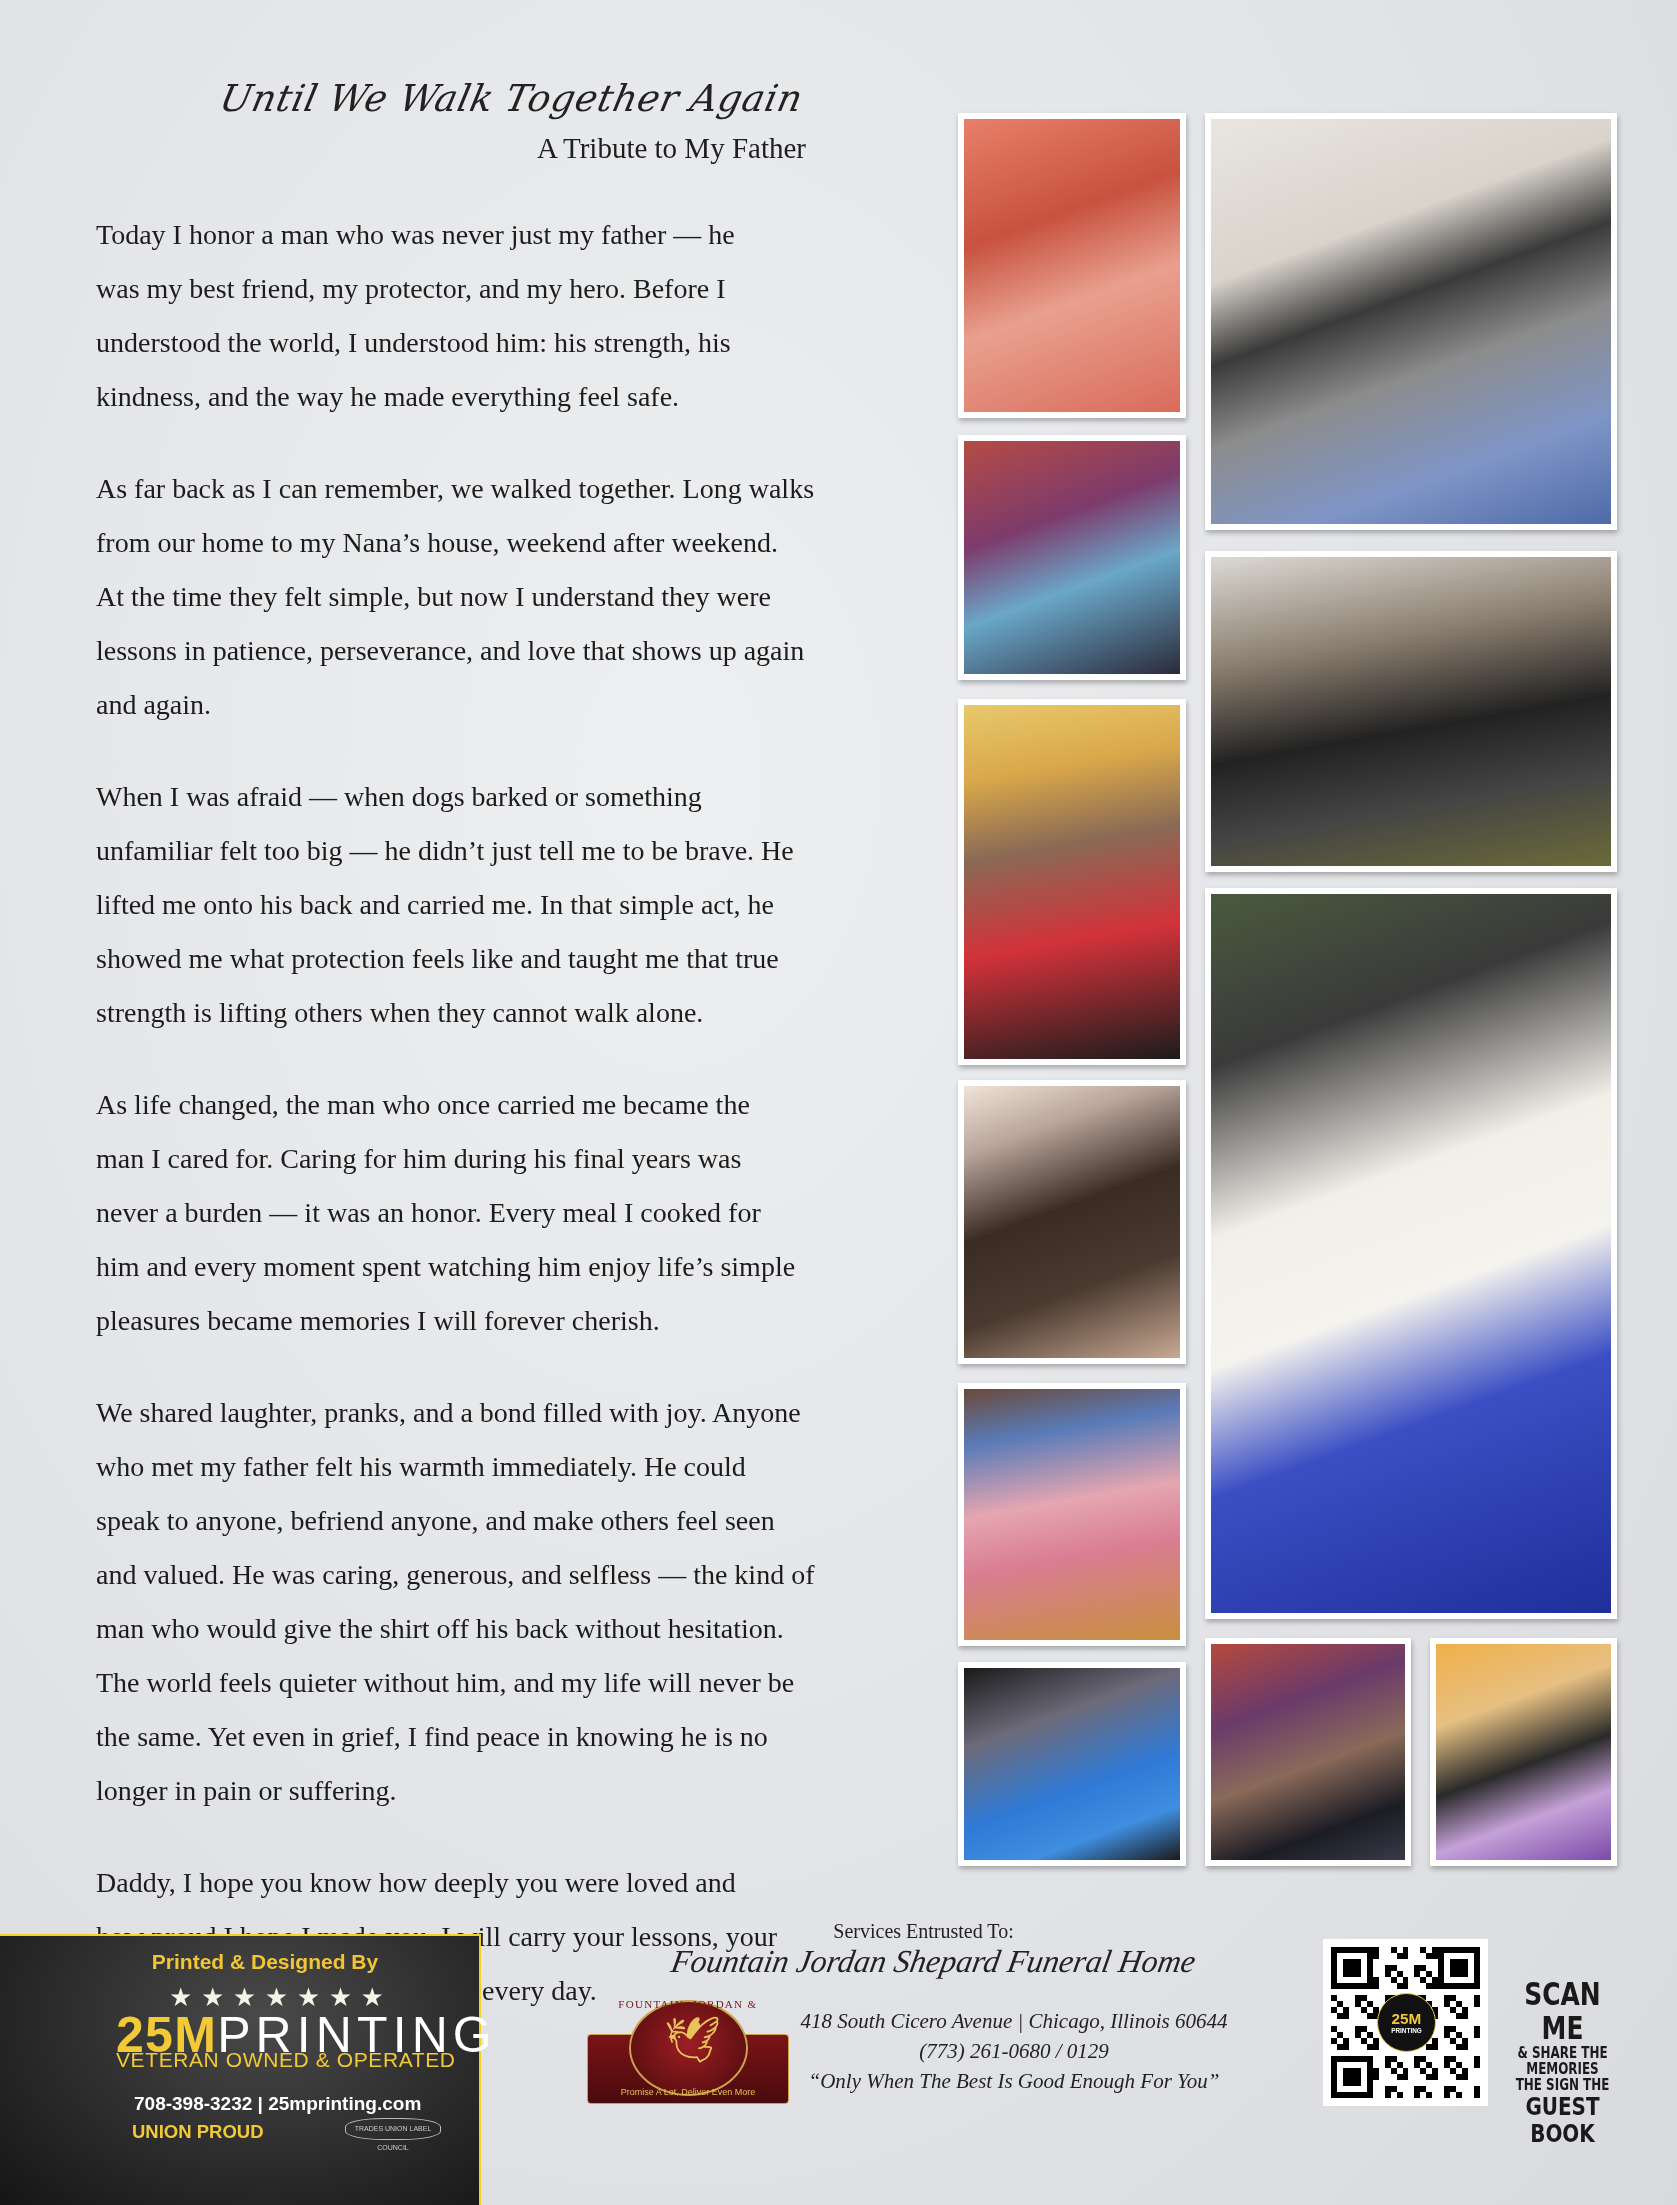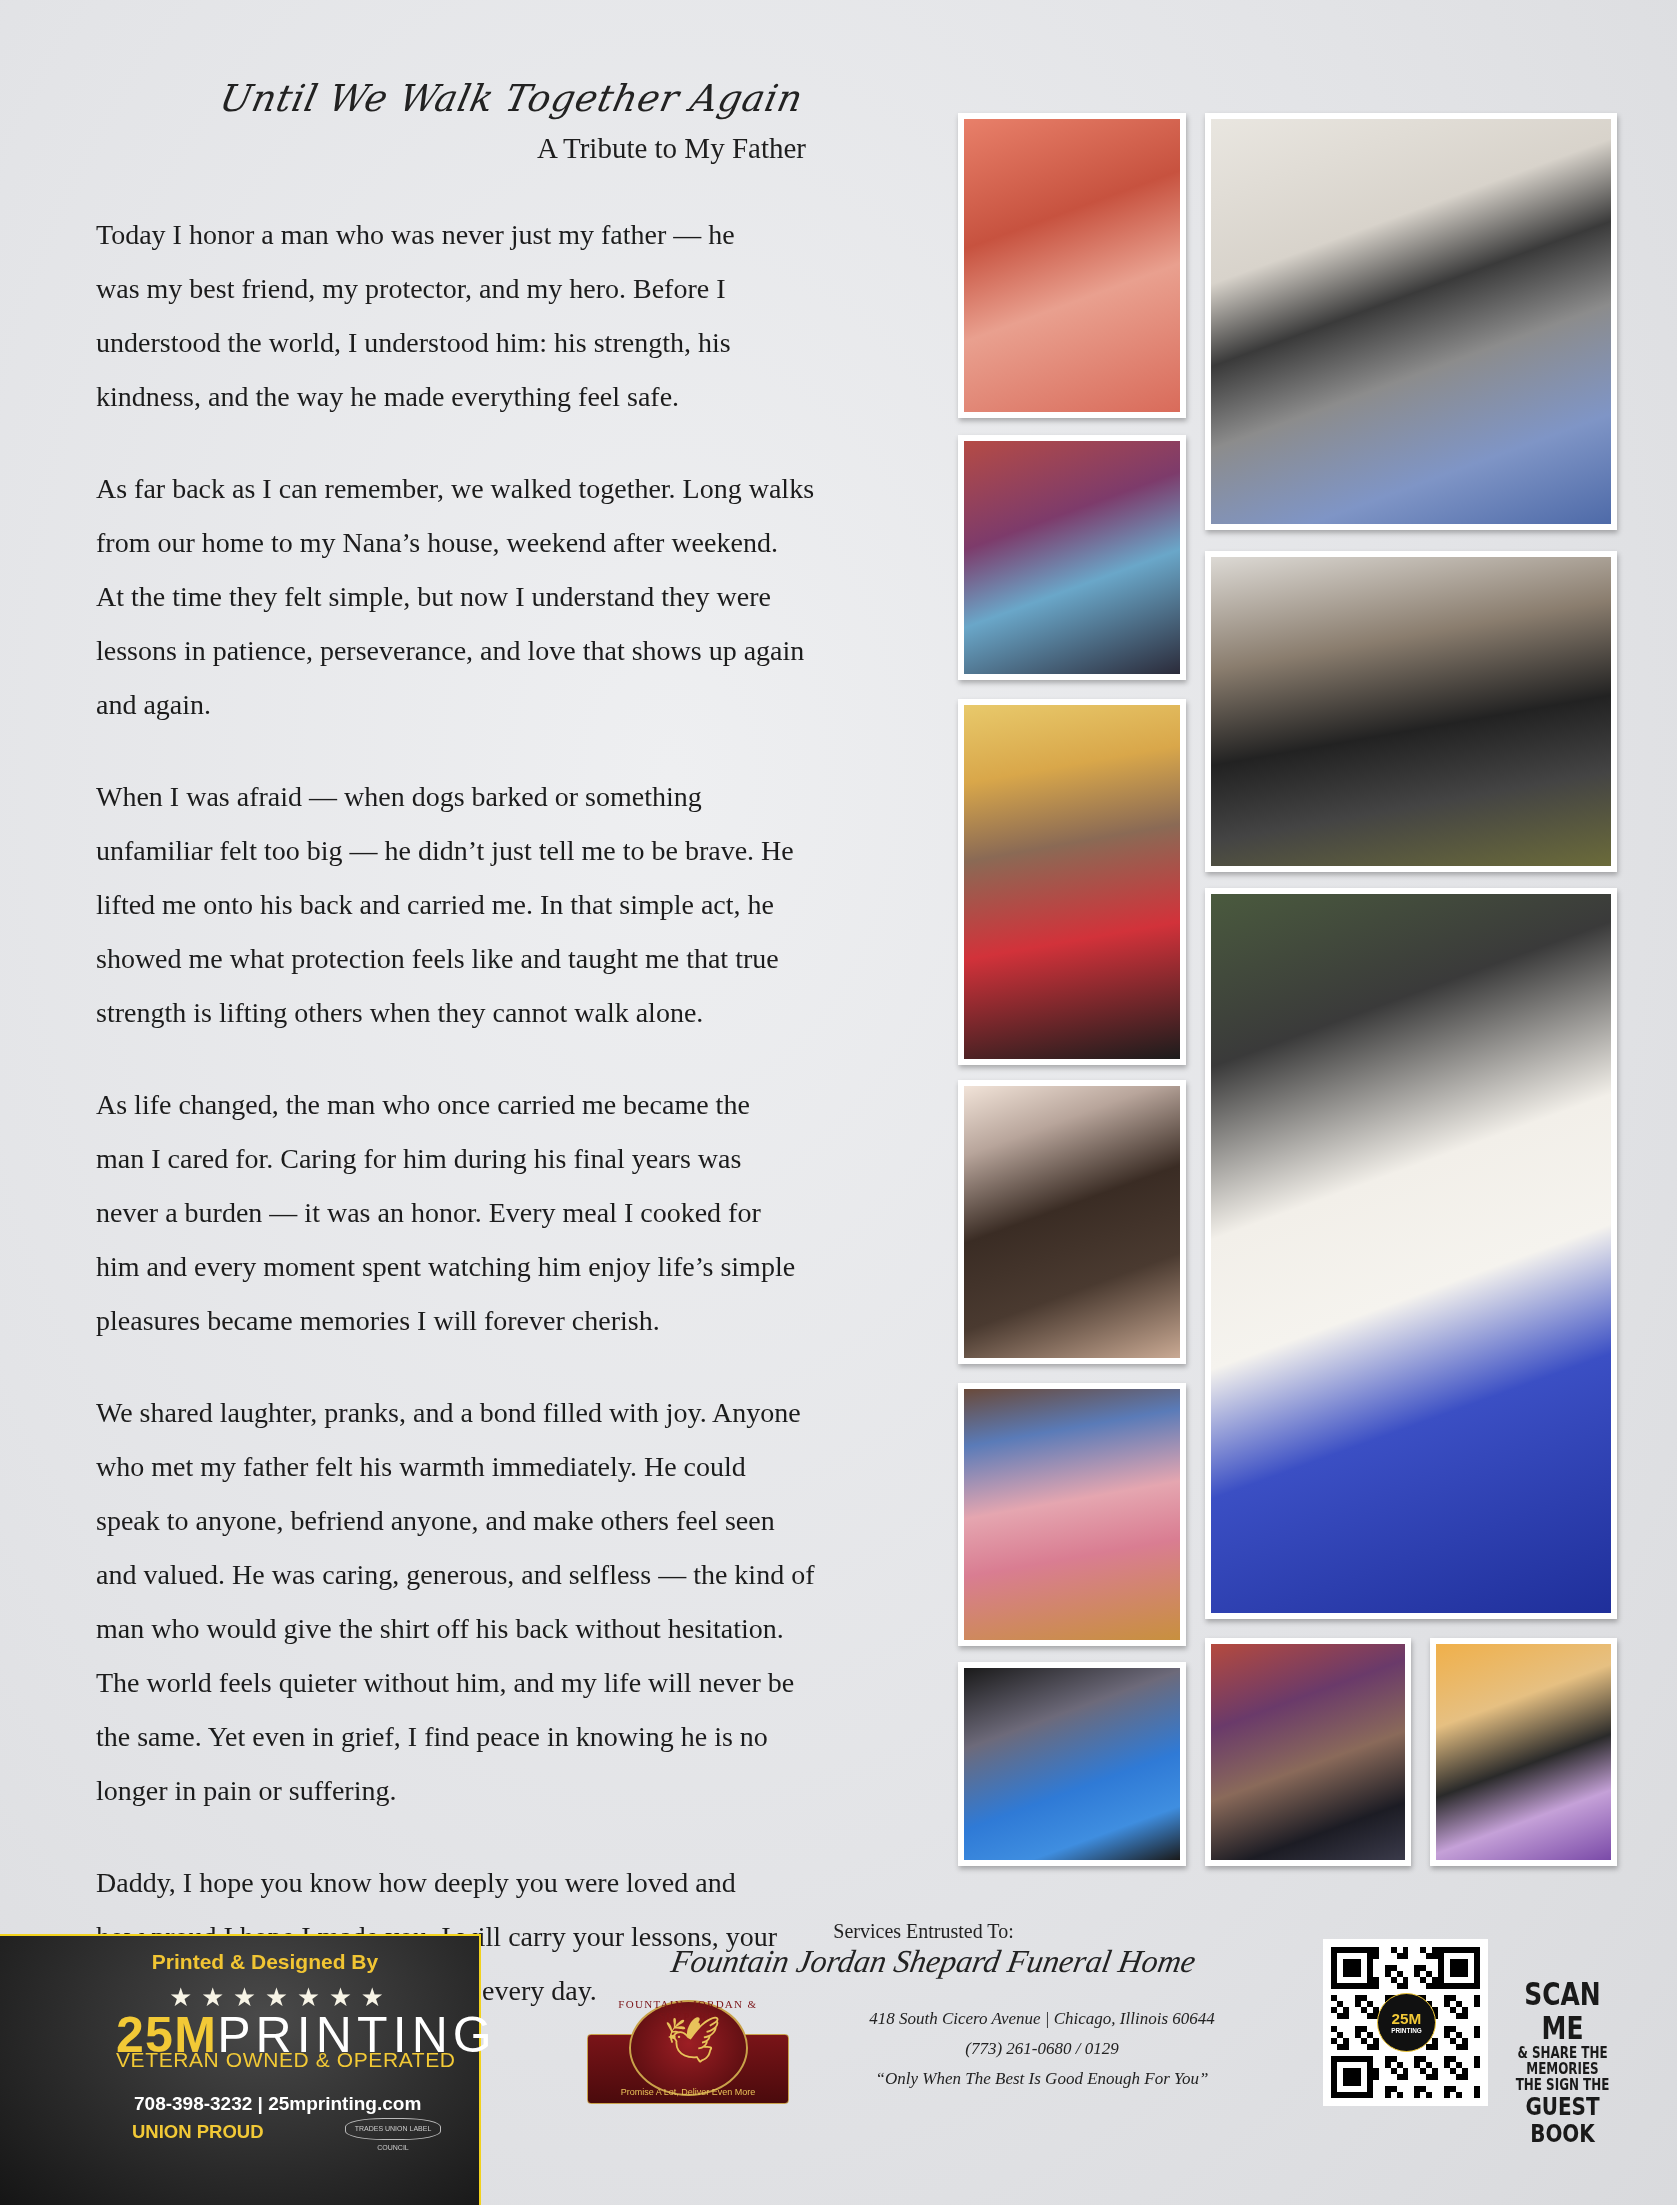--- a/index.html
+++ b/index.html
@@ -58,21 +58,21 @@
 
   
   .svc-label { position: absolute; left: 831px; top: 1920px; width: 185px; text-align: center; font-size: 20px; color: #222; }
   .fh-name { position: absolute; left: 646px; top: 1943px; width: 575px; text-align: center; font-size: 32px; font-style: italic; color: #222; transform: skewX(-10deg); }
   .fh-logo { position: absolute; left: 587px; top: 1994px; width: 202px; height: 113px; }
   .fh-logo .plaque { position: absolute; left: 0; top: 40px; width: 202px; height: 70px; background: linear-gradient(180deg,#7a1418,#4a0a0c); border: 1.9px solid #c9a24a; border-radius: 3.8px; }
   .fh-logo .oval { position: absolute; left: 42px; top: 6.4px; width: 119px; height: 96px; border-radius: 50%; background: radial-gradient(ellipse at 50% 45%, #9d1e24, #4a0a0c); border: 2.6px solid #c9a24a; }
   .fh-logo .arc { position: absolute; left: 12.8px; top: -15.3px; width: 176px; text-align: center; font-size: 11px; color: #7b1418; letter-spacing: 1.3px; margin-top: 19px; }
   .fh-logo .eagle { position: absolute; left: 77px; top: 19px; width: 51px; font-size: 45px; color: #e8c35a; text-align: center; }
   .fh-logo .tag { position: absolute; left: 0; top: 93px; width: 202px; text-align: center; font-family: "Liberation Sans", sans-serif; font-size: 9px; color: #e8c35a; }
-  .fh-addr, .fh-phone, .fh-motto { position: absolute; left: 812px; width: 460px; text-align: center; font-style: italic; font-size: 17px; color: #222; }
+  .fh-addr, .fh-phone, .fh-motto { position: absolute; left: 784px; width: 460px; text-align: center; font-style: italic; font-size: 21px; color: #222; }
   .fh-addr { top: 2009px; }
   .fh-phone { top: 2039px; }
   .fh-motto { top: 2069px; }
 
   
   .qr { position: absolute; left: 1323px; top: 1939px; width: 165px; height: 167px; background: #fff; padding: 7.7px; }
   .qr .grid { width: 100%; height: 100%; display: grid; grid-template-columns: repeat(25, 1fr); grid-template-rows: repeat(25, 1fr); }
   .qr .grid span { background: #fff; }
   .qr .grid span.b { background: #000; }
   .qr .center { position: absolute; left: 54px; top: 54px; width: 59px; height: 59px; border-radius: 50%; background: #111; border: 1.9px solid #f2c936; color: #f2c936; text-align: center; font-family: "Liberation Sans", sans-serif; font-weight: bold; font-size: 15.3px; line-height: 1; padding-top: 16.6px; }

